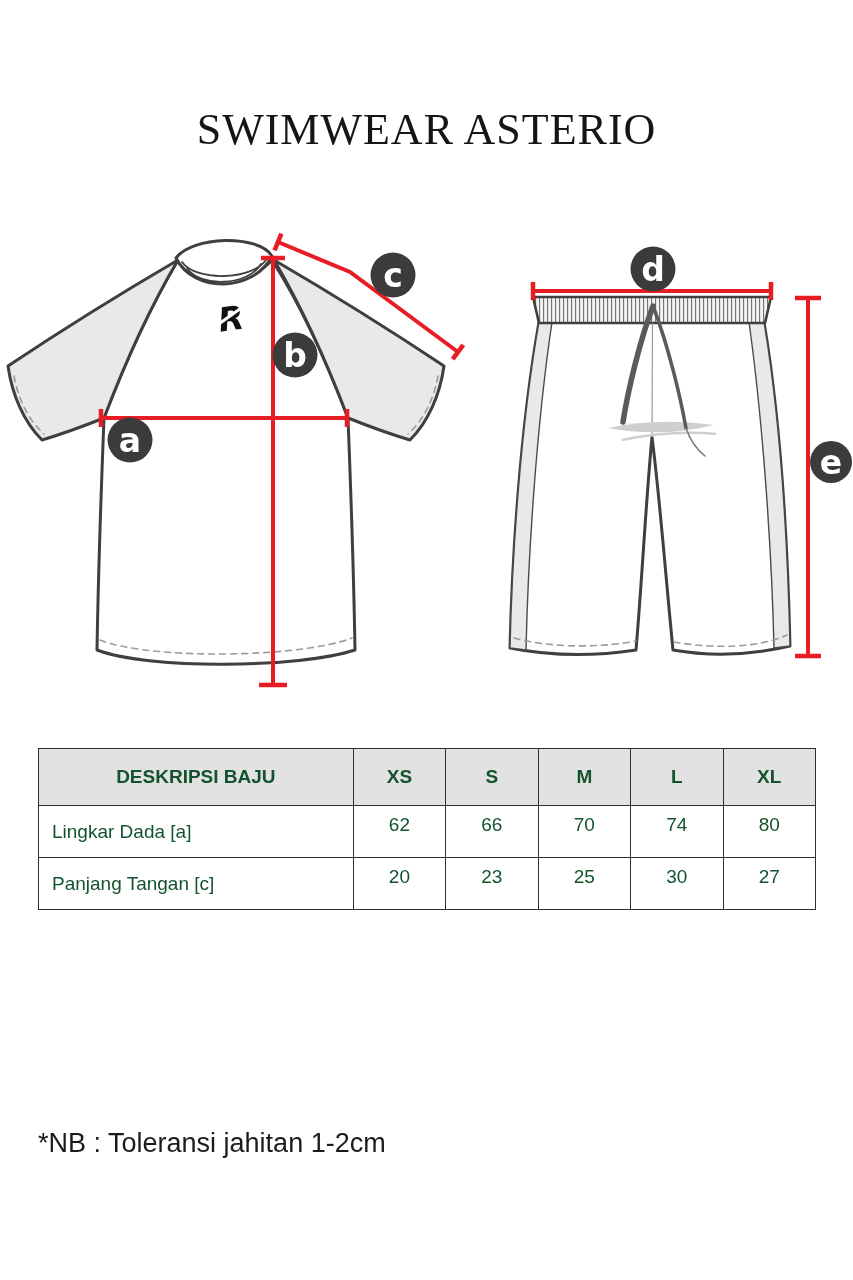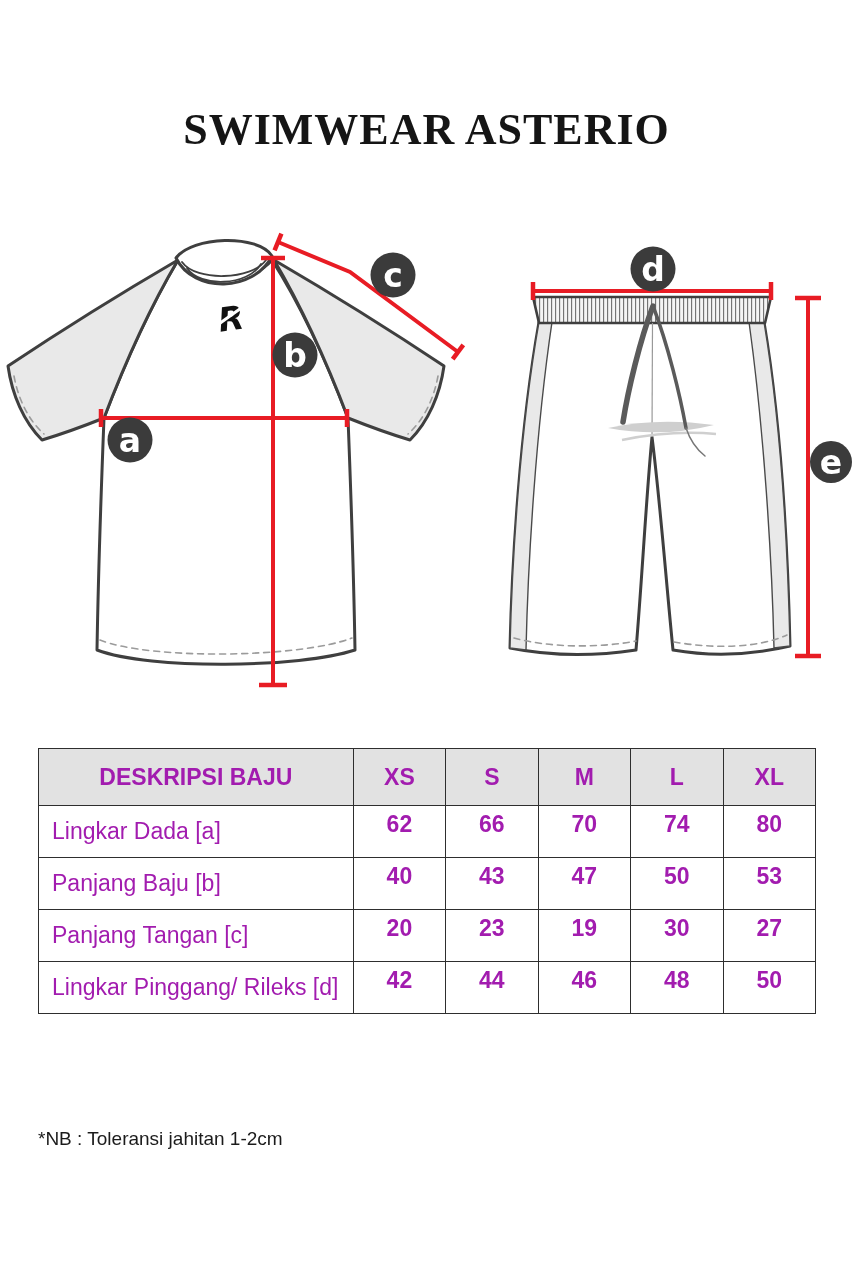--- a/index.html
+++ b/index.html
@@ -17,47 +17,47 @@
     position:relative;
     width:853px;height:1280px;
     background:#ffffff;
     font-family:"Liberation Sans",sans-serif;
     overflow:hidden;
   }
   .title{
     position:absolute;top:104px;left:0;width:853px;
     text-align:center;
     font-family:"Liberation Serif","DejaVu Serif",serif;
-    font-weight:bold;font-size:44px;color:#151515;
+    font-weight:normal;font-size:44px;color:#151515;
     letter-spacing:1px;
   }
   .fig{position:absolute;}
   .fig-shirt{left:0;top:230px;}
   .fig-shorts{left:490px;top:230px;}
   .size-table{
     position:absolute;left:38px;top:748px;width:778px;
     border-collapse:collapse;table-layout:fixed;
-    font-size:23px;color:#a21caf;
+    font-size:19px;color:#14532d;
   }
   .size-table th,.size-table td{
     border:1.6px solid var(--table-border);
     background:#ffffff;
   }
   .size-table thead th{
     background:var(--table-header-bg);
     font-weight:bold;text-align:center;height:57px;
   }
   .size-table tbody th{
     font-weight:normal;text-align:left;padding-left:13px;height:52px;
   }
-  .size-table tbody td{text-align:center;vertical-align:middle;padding-bottom:14px;font-weight:bold;}
+  .size-table tbody td{text-align:center;vertical-align:middle;padding-bottom:14px;}
   .size-table tbody th{vertical-align:middle;margin-top:14px;}
   .footnote{
     position:absolute;left:38px;top:1128px;
-    font-size:19px;color:#1b1b1b;
+    font-size:27px;color:#1b1b1b;
   }
   svg .outline{fill:none;stroke:var(--garment-outline);stroke-width:3;stroke-linejoin:round;stroke-linecap:round;}
   svg .fillwhite{fill:#ffffff;}
   svg .fillgray{fill:var(--fabric-light);}
   svg .thinline{fill:none;stroke:var(--garment-outline);stroke-width:1.8;stroke-linecap:round;}
   svg .stitch{fill:none;stroke:var(--stitch);stroke-width:1.6;stroke-dasharray:6 5;stroke-linecap:round;}
   svg .red{stroke:var(--accent-red);stroke-width:4;stroke-linecap:butt;fill:none;}
   svg .redtick{stroke:var(--accent-red);stroke-width:4.5;stroke-linecap:butt;}
   svg .bubble{fill:var(--label-circle);}
   svg .bubble-letter{
@@ -194,41 +194,25 @@
     <tbody>
       <tr>
         <th>Lingkar Dada [a]</th>
         <td>62</td>
         <td>66</td>
         <td>70</td>
         <td>74</td>
         <td>80</td>
       </tr>
       <tr>
-        <th>Panjang Baju [b]</th>
-        <td>40</td>
-        <td>43</td>
-        <td>47</td>
-        <td>50</td>
-        <td>53</td>
-      </tr>
-      <tr>
         <th>Panjang Tangan [c]</th>
         <td>20</td>
         <td>23</td>
-        <td>19</td>
+        <td>25</td>
         <td>30</td>
         <td>27</td>
       </tr>
-      <tr>
-        <th>Lingkar Pinggang/ Rileks [d]</th>
-        <td>42</td>
-        <td>44</td>
-        <td>46</td>
-        <td>48</td>
-        <td>50</td>
-      </tr>
     </tbody>
   </table>
 
   <p class="footnote">*NB : Toleransi jahitan 1-2cm</p>
 
 </div>
 
 </body></html>

